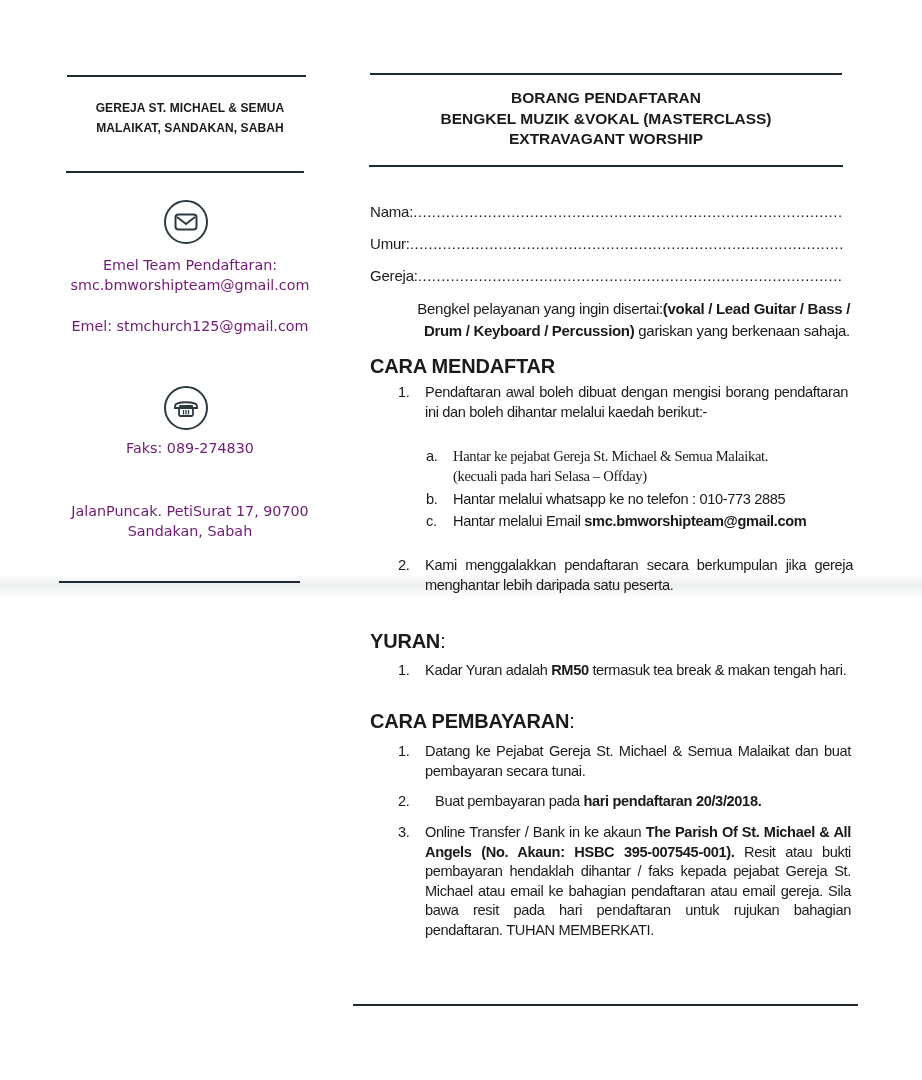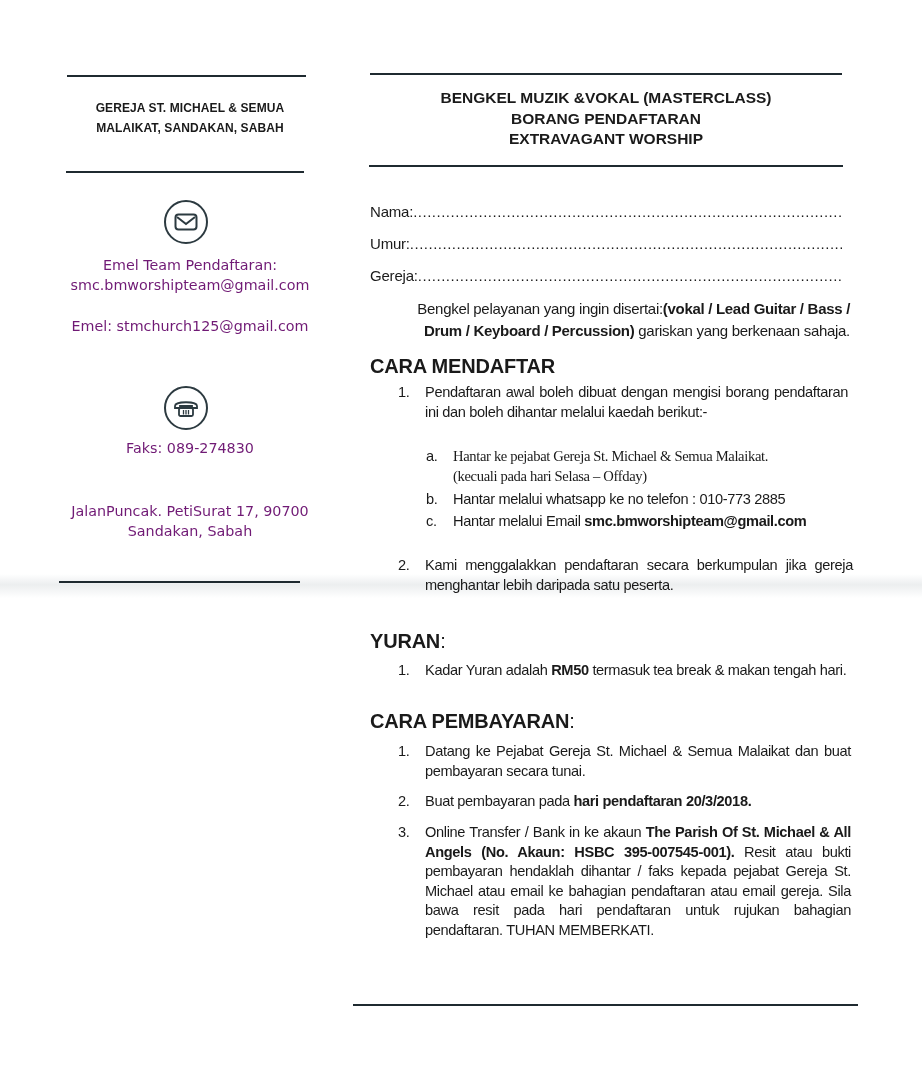--- a/index.html
+++ b/index.html
@@ -88,22 +88,22 @@
   <div>Faks: 089-274830</div>
 </div>
 <div class="contact" style="top:501px;">
   <div>JalanPuncak. PetiSurat 17, 90700</div>
   <div>Sandakan, Sabah</div>
 </div>
 <div class="rule" style="left:59px; top:581px; width:241px;"></div>
 
 <div class="rule" style="left:370px; top:73px; width:472px;"></div>
 <div class="title-block">
+  <div>BORANG PENDAFTARAN</div>
   <div>BENGKEL MUZIK &amp;VOKAL (MASTERCLASS)</div>
-  <div>BORANG PENDAFTARAN</div>
   <div>EXTRAVAGANT WORSHIP</div>
 </div>
 <div class="rule" style="left:369px; top:165px; width:474px;"></div>
 
 <div class="field" style="top:202px;">
   <span>Nama:</span><span class="dots">..............................................................................................................</span>
 </div>
 <div class="field" style="top:234px;">
   <span>Umur:</span><span class="dots">..............................................................................................................</span>
 </div>
@@ -154,20 +154,20 @@
 
 <div class="section-heading" style="top:711px;">
   <span>CARA PEMBAYARAN</span><span style="font-weight:normal;">:</span>
 </div>
 <div class="item" style="left:398px; top:742px; width:455px;">
   <span class="num">1.</span>
   <span class="txt just" style="width:426px;">Datang ke Pejabat Gereja St. Michael &amp; Semua Malaikat dan buat pembayaran secara tunai.</span>
 </div>
 <div class="item" style="left:398px; top:792px; width:455px;">
   <span class="num">2.</span>
-  <span class="txt" style="width:426px; white-space:nowrap;"><span>Buat pembayaran pada </span><b>hari pendaftaran 20/3/2018.</b></span>
+  <span class="txt" style="width:426px; white-space:nowrap;margin-left:10px;"><span>Buat pembayaran pada </span><b>hari pendaftaran 20/3/2018.</b></span>
 </div>
 <div class="item" style="left:398px; top:823px; width:455px;">
   <span class="num">3.</span>
   <span class="txt just" style="width:426px;"><span>Online Transfer / Bank in ke akaun </span><b>The Parish Of St. Michael &amp; All Angels (No. Akaun: HSBC 395-007545-001).</b><span> Resit atau bukti pembayaran hendaklah dihantar / faks kepada pejabat Gereja St. Michael atau email ke bahagian pendaftaran atau email gereja. Sila bawa resit pada hari pendaftaran untuk rujukan bahagian pendaftaran. TUHAN MEMBERKATI.</span></span>
 </div>
 
 <div class="rule" style="left:353px; top:1004px; width:505px;"></div>
 
 </body></html>

